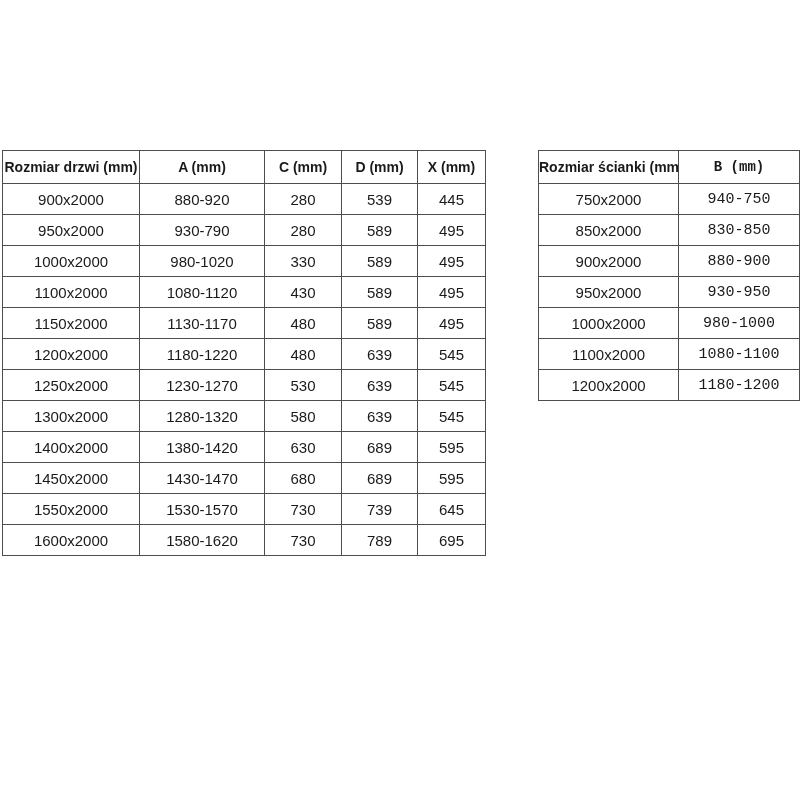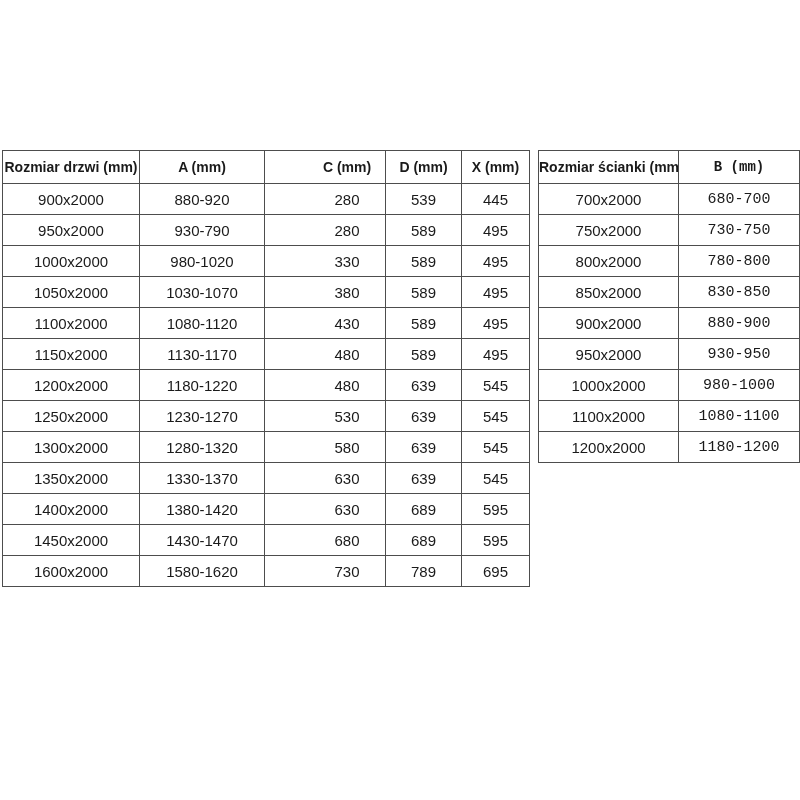--- a/index.html
+++ b/index.html
@@ -41,21 +41,21 @@
     height: 32px;
   }
   #door-table {
     left: 2px;
     top: 150px;
     width: 478px;
     border-radius: 10px;
   }
   #door-table th:nth-child(1), #door-table td:nth-child(1) { width: 136px; }
   #door-table th:nth-child(2), #door-table td:nth-child(2) { width: 124px; }
-  #door-table th:nth-child(3), #door-table td:nth-child(3) { width: 76px; padding-left: 44px; }
+  #door-table th:nth-child(3), #door-table td:nth-child(3) { width: 76px; }
   #door-table th:nth-child(4), #door-table td:nth-child(4) { width: 75px; margin-top: 40px; }
   #door-table th:nth-child(5), #door-table td:nth-child(5) { width: 67px; }
   #wall-table {
     left: 538px;
     top: 150px;
     width: 259px;
   }
   #wall-table th:nth-child(1), #wall-table td:nth-child(1) { width: 139px; }
   #wall-table th:nth-child(2), #wall-table td:nth-child(2) { width: 120px; font-family: Liberation Mono, monospace; }
 </style>
@@ -90,27 +90,20 @@
           <td>495</td>
         </tr>
         <tr>
           <td>1000x2000</td>
           <td>980-1020</td>
           <td>330</td>
           <td>589</td>
           <td>495</td>
         </tr>
         <tr>
-          <td>1050x2000</td>
-          <td>1030-1070</td>
-          <td>380</td>
-          <td>589</td>
-          <td>495</td>
-        </tr>
-        <tr>
           <td>1100x2000</td>
           <td>1080-1120</td>
           <td>430</td>
           <td>589</td>
           <td>495</td>
         </tr>
         <tr>
           <td>1150x2000</td>
           <td>1130-1170</td>
           <td>480</td>
@@ -132,69 +125,61 @@
           <td>545</td>
         </tr>
         <tr>
           <td>1300x2000</td>
           <td>1280-1320</td>
           <td>580</td>
           <td>639</td>
           <td>545</td>
         </tr>
         <tr>
-          <td>1350x2000</td>
-          <td>1330-1370</td>
-          <td>630</td>
-          <td>639</td>
-          <td>545</td>
-        </tr>
-        <tr>
           <td>1400x2000</td>
           <td>1380-1420</td>
           <td>630</td>
           <td>689</td>
           <td>595</td>
         </tr>
         <tr>
           <td>1450x2000</td>
           <td>1430-1470</td>
           <td>680</td>
           <td>689</td>
           <td>595</td>
         </tr>
         <tr>
+          <td>1550x2000</td>
+          <td>1530-1570</td>
+          <td>730</td>
+          <td>739</td>
+          <td>645</td>
+        </tr>
+        <tr>
           <td>1600x2000</td>
           <td>1580-1620</td>
           <td>730</td>
           <td>789</td>
           <td>695</td>
         </tr>
       </tbody>
   </table>
 
   <table id="wall-table">
     <thead>
       <tr>
           <th>Rozmiar ścianki (mm)</th>
           <th>B (mm)</th>
         </tr>
     </thead>
     <tbody>
         <tr>
-          <td>700x2000</td>
-          <td>680-700</td>
-        </tr>
-        <tr>
           <td>750x2000</td>
-          <td>730-750</td>
-        </tr>
-        <tr>
-          <td>800x2000</td>
-          <td>780-800</td>
+          <td>940-750</td>
         </tr>
         <tr>
           <td>850x2000</td>
           <td>830-850</td>
         </tr>
         <tr>
           <td>900x2000</td>
           <td>880-900</td>
         </tr>
         <tr>

